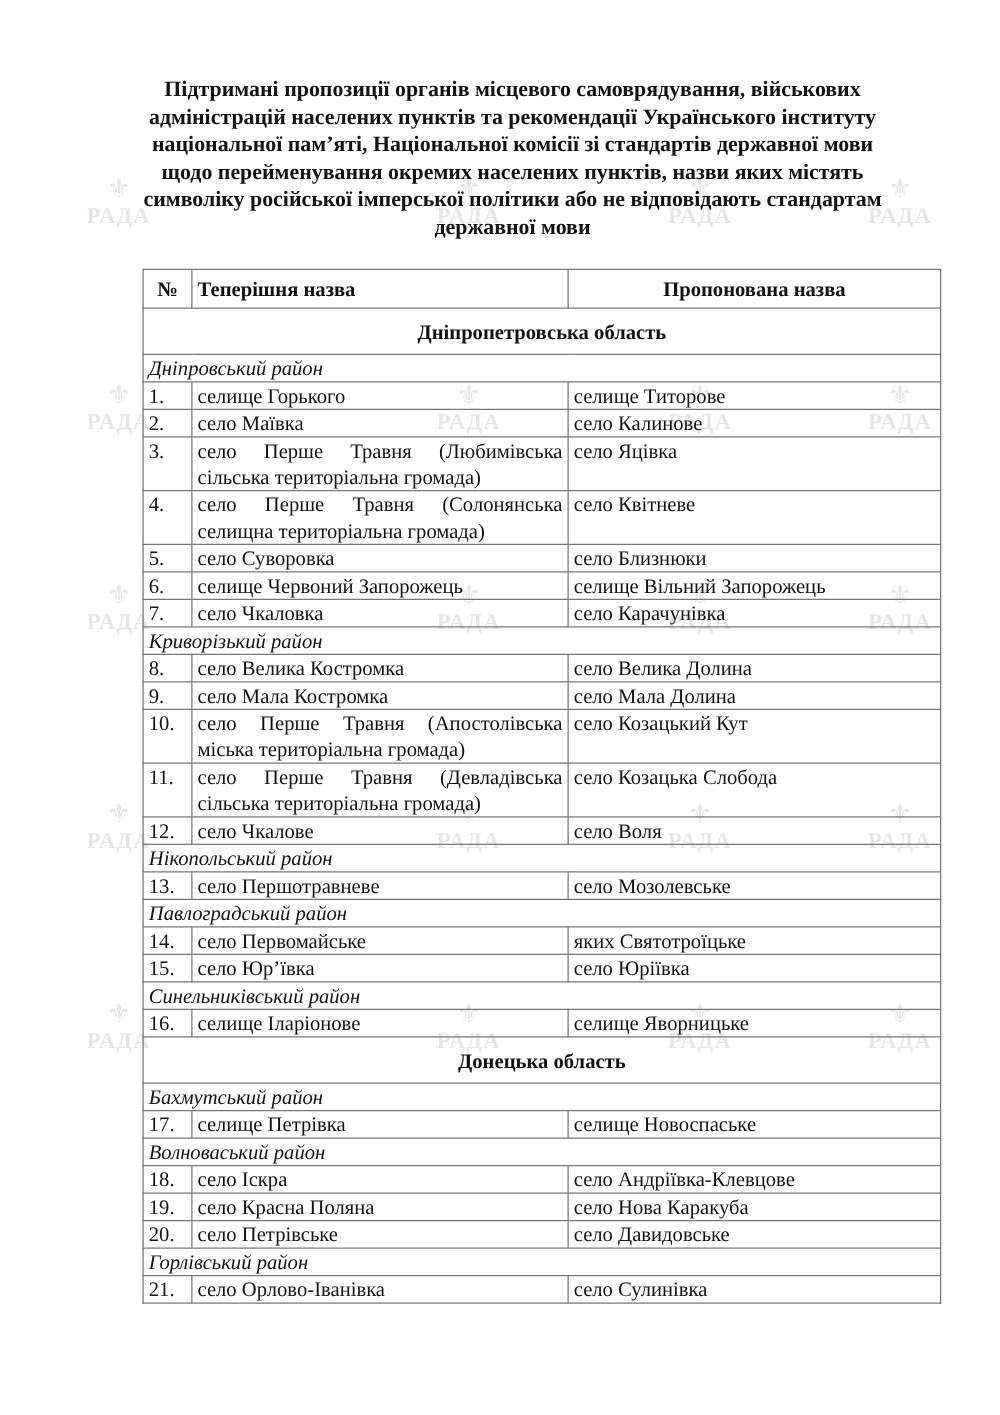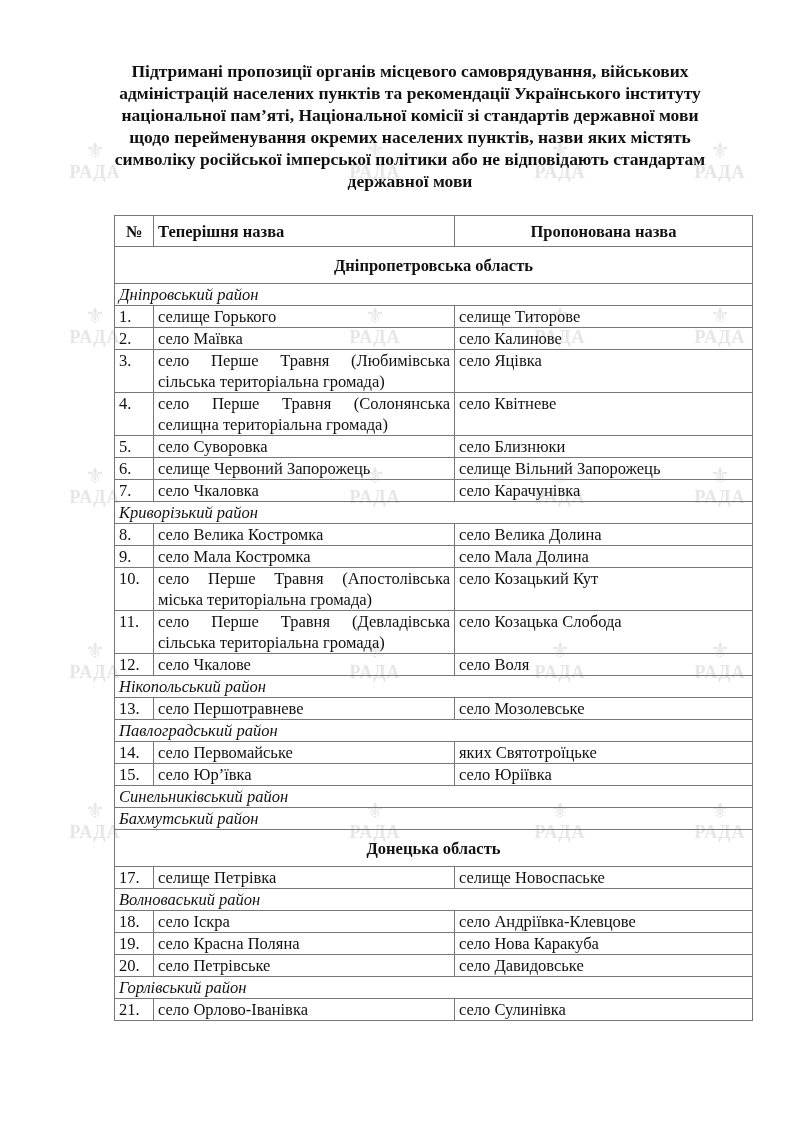--- a/index.html
+++ b/index.html
@@ -203,24 +203,29 @@
       </tr>
       <tr>
         <td class="num">15.</td>
         <td class="cur">село Юр’ївка</td>
         <td>село Юріївка</td>
       </tr>
       <tr>
         <td colspan="3" class="ray">Синельниківський район</td>
       </tr>
       <tr>
+        <td class="num">16.</td>
+        <td class="cur">селище Іларіонове</td>
+        <td>селище Яворницьке</td>
+      </tr>
+      <tr>
+        <td colspan="3" class="obl">Донецька область</td>
+      </tr>
+      <tr>
         <td colspan="3" class="ray">Бахмутський район</td>
-      </tr>
-      <tr>
-        <td colspan="3" class="obl">Донецька область</td>
       </tr>
       <tr>
         <td class="num">17.</td>
         <td class="cur">селище Петрівка</td>
         <td>селище Новоспаське</td>
       </tr>
       <tr>
         <td colspan="3" class="ray">Волноваський район</td>
       </tr>
       <tr>

